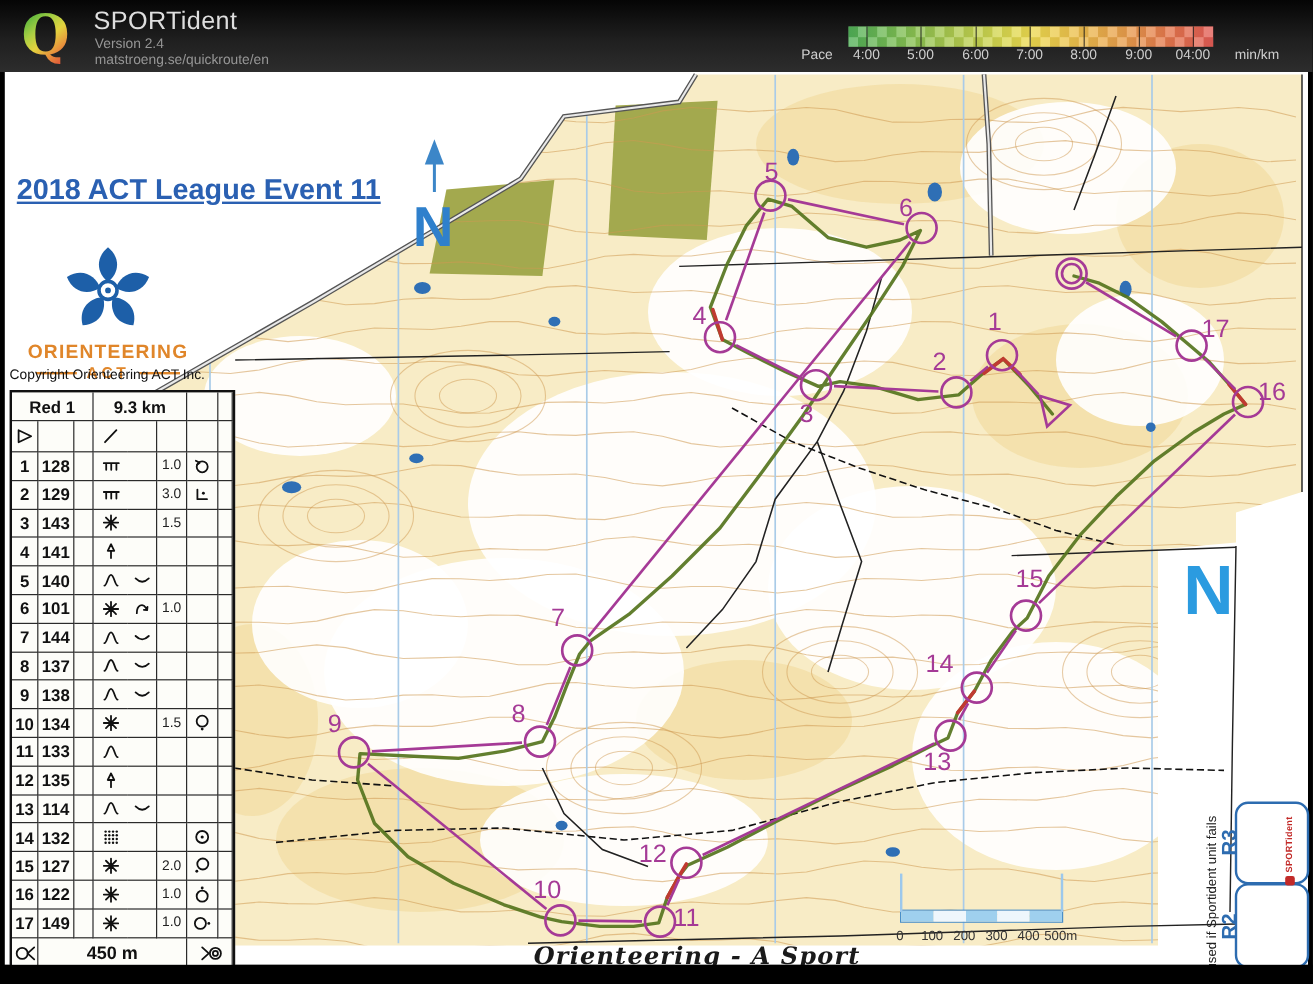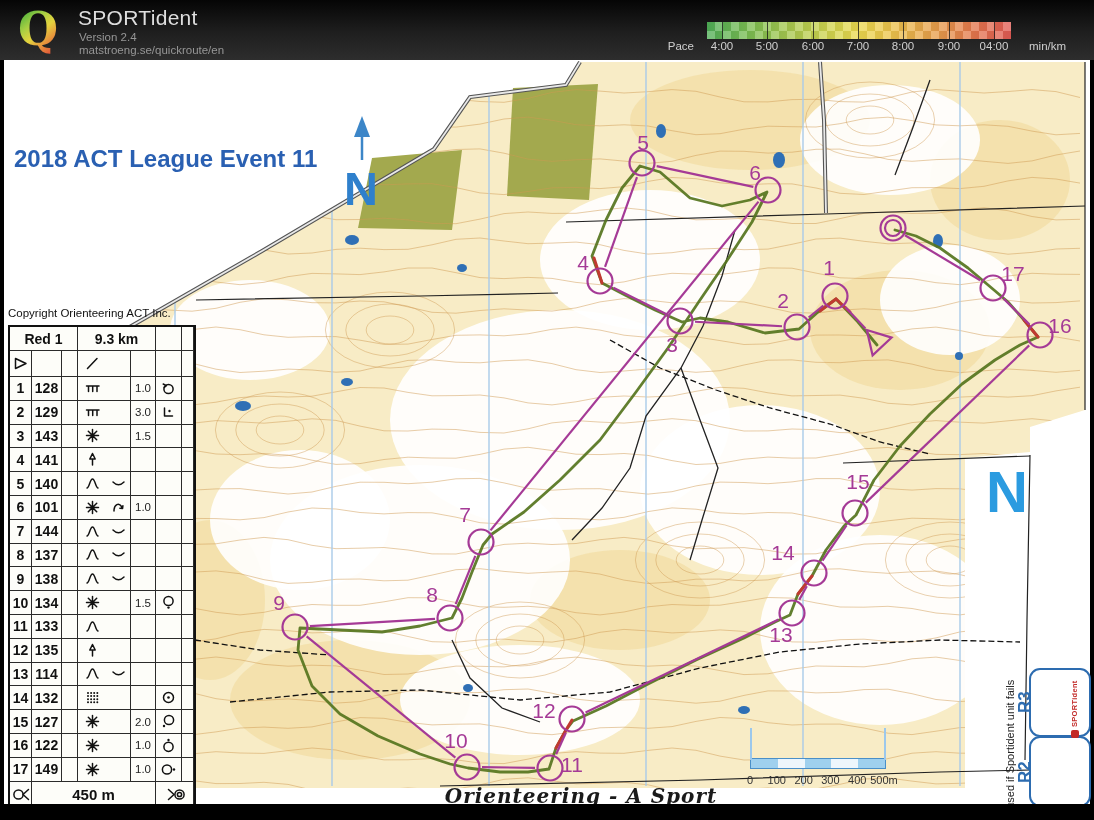--- a/index.html
+++ b/index.html
@@ -22,21 +22,21 @@
   .pace-tick{position:absolute;top:0;width:1px;height:17px;background:rgba(20,20,20,.75);}
   .pace-lbl{position:absolute;top:40px;font-size:11.5px;color:#cfcfcf;transform:translateX(-50%);}
   #pace-word{position:absolute;left:652px;top:40px;width:42px;text-align:right;font-size:11.5px;color:#cfcfcf;}
   #pace-unit{position:absolute;left:1029px;top:40px;font-size:11.5px;color:#cfcfcf;}
   
   #map{position:absolute;left:4px;top:60px;width:1086px;height:744px;background:#fff;}
   #map-svg{position:absolute;left:0;top:0;}
   .map-title{position:absolute;color:#2a60b2;font-weight:700;}
   #t1{left:10px;top:2px;font-size:37px;letter-spacing:.5px;}
   #t2{left:10px;top:50px;font-size:24px;}
-  #t3{left:10px;top:85px;font-size:24px;}
+  #t3{left:10px;top:85px;font-size:24px;text-decoration:underline;}
   #club{position:absolute;left:6px;top:140px;width:160px;text-align:center;}
   #club-name{color:#e0862a;font-weight:700;font-size:16px;letter-spacing:1px;margin-top:2px;}
   #club-sub{color:#e0862a;font-weight:700;font-size:13px;letter-spacing:3px;display:flex;align-items:center;justify-content:center;gap:8px;}
   #club-sub:before,#club-sub:after{content:"";width:34px;border-top:2px solid #e0862a;}
   #copyright{position:absolute;left:4px;top:247px;font-size:11.5px;color:#111;}
   
   #card{position:absolute;left:4px;top:265px;width:184px;background:#fdfdf9;border:2px solid #111;}
   #card-grid{display:grid;grid-template-columns:22px 30px 16px 28px 25px 25px 26px 1fr;}
   .cc{display:flex;align-items:center;justify-content:center;
       border-right:1px solid #2b2b2b;border-bottom:1px solid #2b2b2b;
@@ -264,20 +264,37 @@
       <text x="1060" y="333" text-anchor="middle" fill="#a53a96" font-size="21" font-family="Liberation Sans, sans-serif">16</text>
       <text x="1013" y="281" text-anchor="middle" fill="#a53a96" font-size="21" font-family="Liberation Sans, sans-serif">17</text>
       <line x1="362" y1="128" x2="362" y2="160" stroke="#3c86c8" stroke-width="2.5"></line>
       <polygon points="362,116 354,137 370,137" fill="#3c86c8"></polygon>
       <text x="344" y="205" fill="#2f80cc" font-size="47" font-weight="bold" font-family="Liberation Sans, sans-serif">N</text>
       <text x="986" y="512" fill="#2b9be0" font-size="58" font-weight="bold" font-family="Liberation Sans, sans-serif">N</text>
     </svg>
 
   <div class="map-title" id="t3">2018 ACT League Event 11</div>
 
+  <div id="club">
+    <svg width="80" height="78" viewBox="0 0 80 78">
+      <g transform="translate(40,42)" fill="#1d5fa8">
+        <g id="petals">
+            <path d="M0,-7 C8,-13 12,-26 0,-36 C-12,-26 -8,-13 0,-7 Z" transform="rotate(0)"></path>
+            <path d="M0,-7 C8,-13 12,-26 0,-36 C-12,-26 -8,-13 0,-7 Z" transform="rotate(72)"></path>
+            <path d="M0,-7 C8,-13 12,-26 0,-36 C-12,-26 -8,-13 0,-7 Z" transform="rotate(144)"></path>
+            <path d="M0,-7 C8,-13 12,-26 0,-36 C-12,-26 -8,-13 0,-7 Z" transform="rotate(216)"></path>
+            <path d="M0,-7 C8,-13 12,-26 0,-36 C-12,-26 -8,-13 0,-7 Z" transform="rotate(288)"></path>
+          </g>
+        <circle r="7.5" fill="none" stroke="#1d5fa8" stroke-width="3"></circle>
+        <circle r="2.4" fill="#1d5fa8"></circle>
+      </g>
+    </svg>
+    <div id="club-name">ORIENTEERING</div>
+    <div id="club-sub">ACT</div>
+  </div>
   <div id="copyright">Copyright Orienteering ACT Inc.</div>
 
   <div id="card">
     <div id="card-grid">
         <div class="cc crs3" style="height:23px">Red 1</div>
         <div class="cc crs6" style="height:23px">9.3 km</div>
         <div class="cc " style="height:23px"></div>
         <div class="cc " style="height:23px"></div>
         <div class="cc " style="height:25px">
           <svg width="17" height="17" viewBox="0 0 17 17" fill="none" stroke="#111" stroke-width="1.5" stroke-linecap="round" stroke-linejoin="round">

